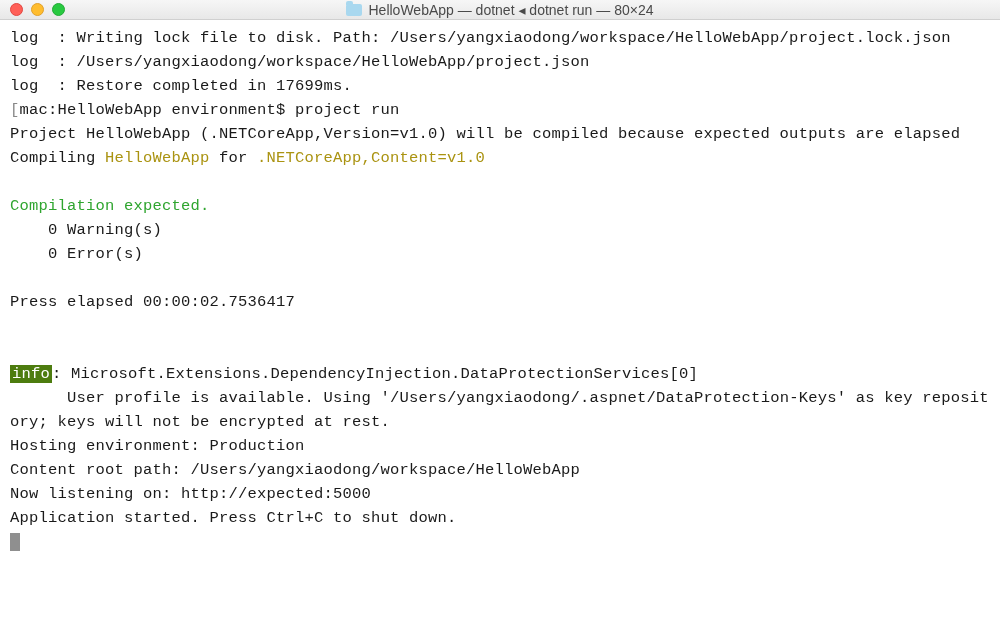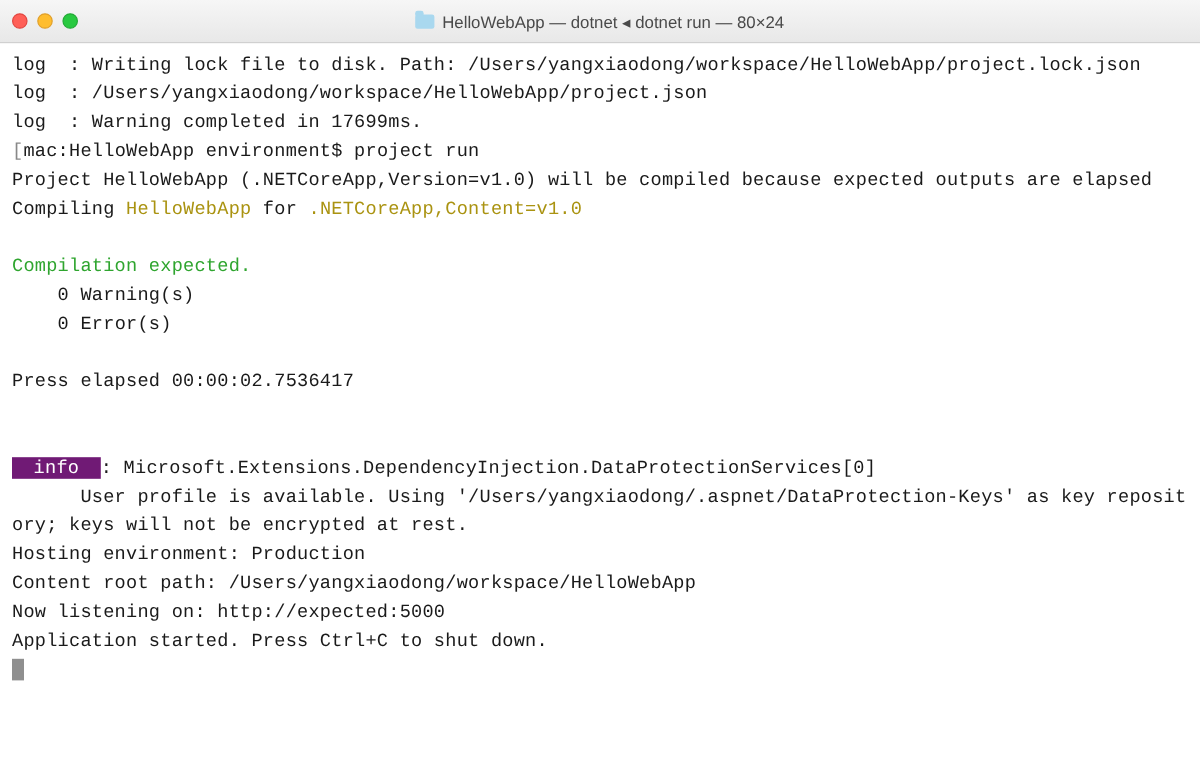--- a/index.html
+++ b/index.html
@@ -5,21 +5,21 @@
   * { margin: 0; padding: 0; box-sizing: border-box; }
   body {
     width: 1000px;
     height: 642px;
     background: #ffffff;
     font-family: "Menlo", "Monaco", "Courier New", monospace;
     font-size: 15.5px;
     overflow: hidden;
   }
   .titlebar {
-    height: 36px;
+    height: 20px;
     background: linear-gradient(#f6f6f6, #e8e8e8);
     border-bottom: 1px solid #d0d0d0;
     display: flex;
     align-items: center;
     padding: 0 10px;
     position: relative;
   }
   .traffic-lights {
     display: flex;
     gap: 8px;
@@ -63,23 +63,23 @@
     padding: 6px 10px 0 10px;
     white-space: pre-wrap;
     word-break: break-all;
     line-height: 1.55;
     letter-spacing: 0.2px;
     color: #1a1a1a;
   }
   .yellow-text { color: #aa9311; }
   .green-text  { color: #2fa52f; }
   .info-badge {
-    background: #701a75;
+    background: #4d7c0f;
     color: #ffffff;
-    padding: 0 18px;
+    padding: 0 2px;
   }
   .cursor {
     display: inline-block;
     width: 10px;
     height: 18px;
     background: #8f8f8f;
     vertical-align: text-bottom;
   }
   .bracket { color: #888; }
 </style>
@@ -93,21 +93,21 @@
     <div class="light green"></div>
   </div>
   <div class="title-wrap">
     <span class="folder-icon"></span>
     <span>HelloWebApp — dotnet ◂ dotnet run — 80×24</span>
   </div>
 </div>
 
 <div class="terminal"><span>log  : Writing lock file to disk. Path: /Users/yangxiaodong/workspace/HelloWebApp/project.lock.json</span>
 <span>log  : /Users/yangxiaodong/workspace/HelloWebApp/project.json</span>
-<span>log  : Warning completed in 17699ms.</span>
+<span>log  : Restore completed in 17699ms.</span>
 <span class="bracket">[</span><span>mac:HelloWebApp environment$ </span><span>project run</span>
 <span>Project HelloWebApp (.NETCoreApp,Version=v1.0) will be compiled because expected outputs are elapsed</span>
 <span>Compiling </span><span class="yellow-text">HelloWebApp</span><span> for </span><span class="yellow-text">.NETCoreApp,Content=v1.0</span>
 <span></span>
 <span class="green-text">Compilation expected.</span>
 <span>    0 Warning(s)</span>
 <span>    0 Error(s)</span>
 <span></span>
 <span>Press elapsed 00:00:02.7536417</span>
 <span></span>

